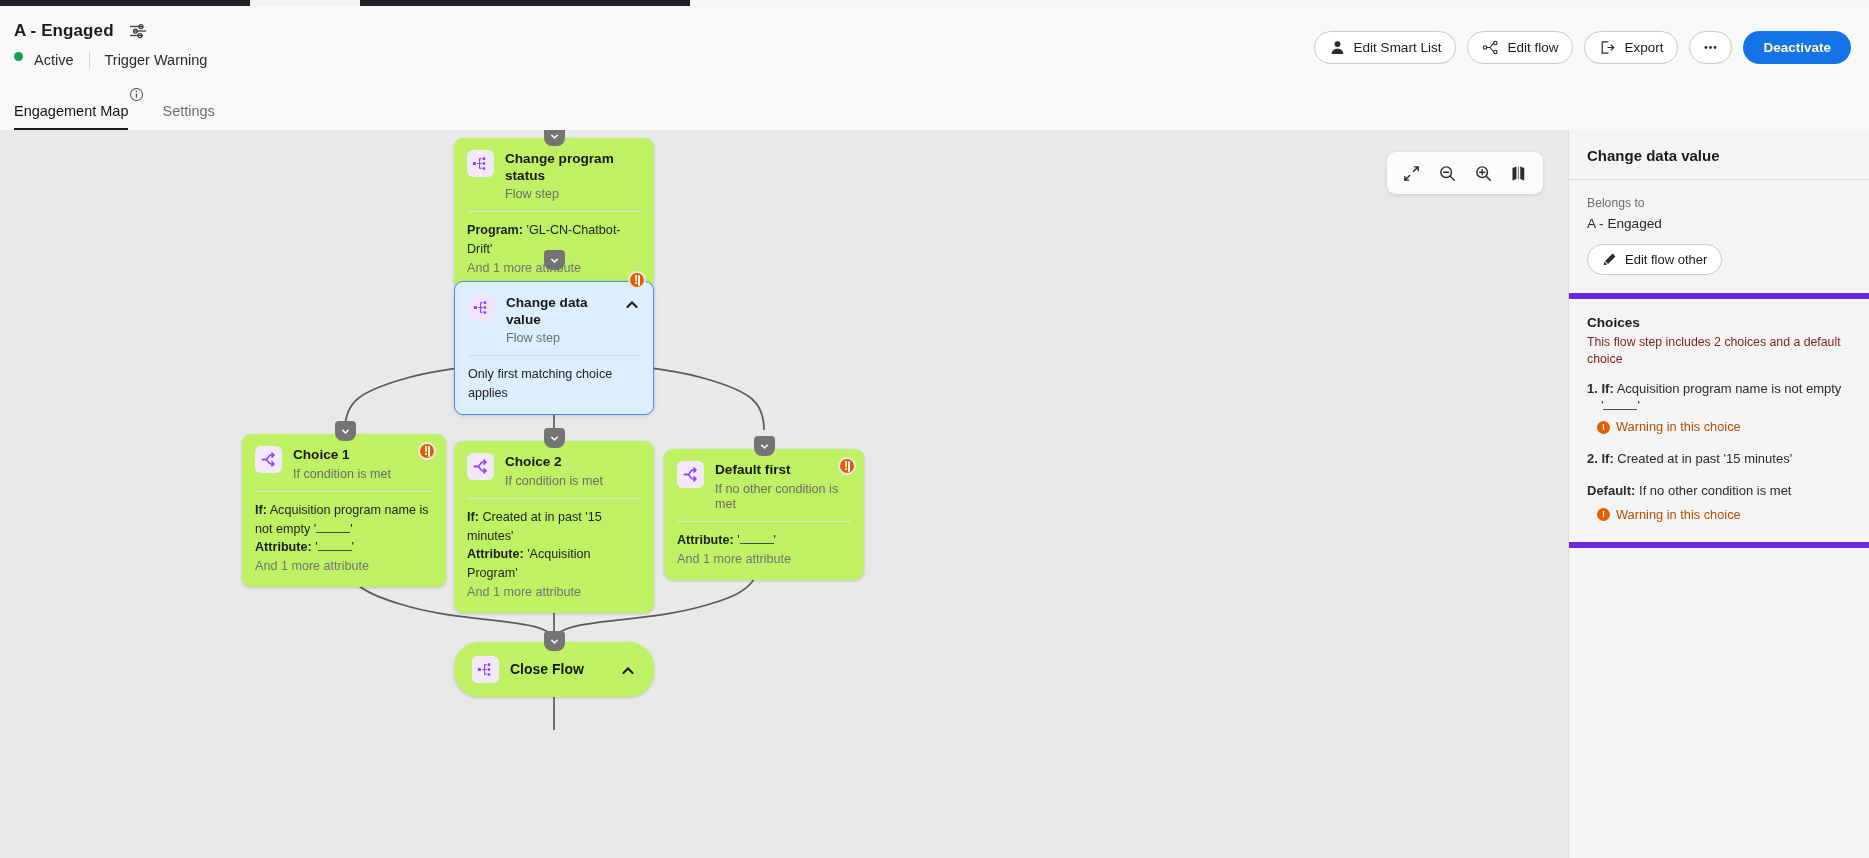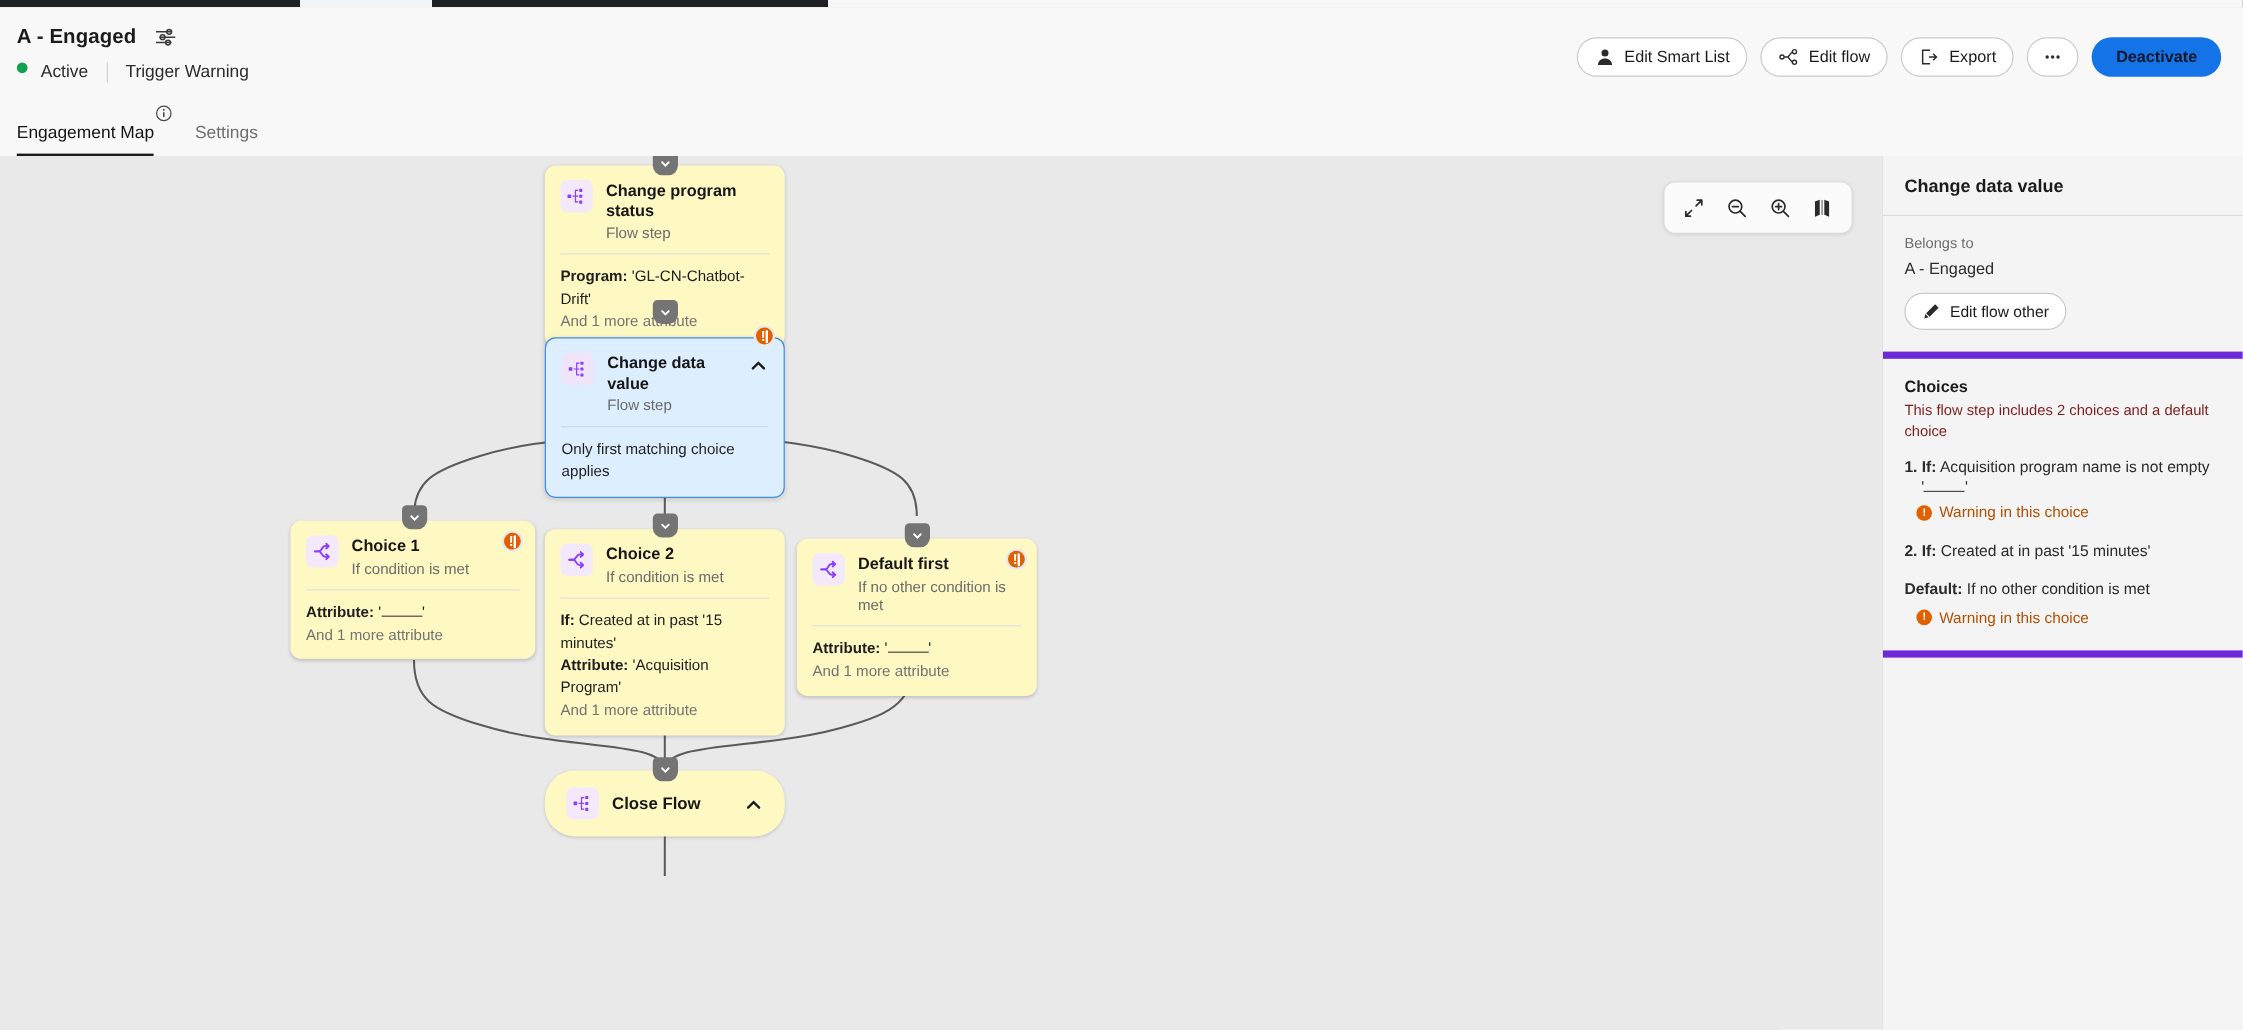--- a/index.html
+++ b/index.html
@@ -52,21 +52,21 @@
     display:flex; align-items:center; gap:8px;
     height:33px; padding:0 14px;
     background:#ffffff; border:1px solid #cacaca; border-radius:17px;
     font-size:13.5px; color:#1b1b1b; cursor:pointer; white-space:nowrap;
   }
   .btn-icon { width:17px; height:17px; flex:none; display:block; }
   .btn-more { padding:0 12px; }
   .btn-primary {
     display:flex; align-items:center; justify-content:center;
     height:33px; padding:0 20px; border:none; border-radius:17px;
-    background:#1473e6; color:#0f172a; font-size:13.5px; font-weight:700;
+    background:#1473e6; color:#fef9c3; font-size:13.5px; font-weight:700;
     cursor:pointer; white-space:nowrap;
   }
 
   
   .canvas {
     position:absolute; top:130px; left:0; width:1568px; height:728px;
     background:#e9e9e9; overflow:hidden;
   }
   .edge-layer { position:absolute; top:0; left:0; width:1568px; height:728px; }
 
@@ -78,21 +78,21 @@
     box-shadow:0 1px 4px rgba(0,0,0,.13);
   }
   .tool-btn {
     width:30px; height:30px; display:flex; align-items:center; justify-content:center;
     border-radius:5px; cursor:pointer; background:transparent; border:none;
   }
   .tool-btn svg { width:19px; height:19px; display:block; }
 
   
   .node {
-    position:absolute; background:#fef9c3; border-radius:9px;
+    position:absolute; background:#bef264; border-radius:9px;
     box-shadow:0 1px 3px rgba(0,0,0,.17);
     cursor:pointer;
   }
   .node.selected {
     background:#ddeeff; border:1.6px solid #3e8fe6;
     box-shadow:0 1px 4px rgba(0,0,0,.14);
   }
   .node-head { display:flex; align-items:flex-start; gap:11px; padding:12px 13px 9px 13px; }
   .node-icon {
     width:27px; height:27px; border-radius:6px; background:#f3e9fb;
@@ -411,20 +411,24 @@
         </svg>
       </span>
       <div class="node-titles">
         <div class="node-title">Choice 1</div>
         <div class="node-sub">If condition is met</div>
       </div>
     </div>
     <div class="node-divider"></div>
     <div class="node-body">
       <div class="node-line">
+        <b>If:</b>
+        <span>Acquisition program name is not empty '</span><span class="blank-field"></span><span>'</span>
+      </div>
+      <div class="node-line">
         <b>Attribute:</b>
         <span>'</span><span class="blank-field"></span><span>'</span>
       </div>
       <div class="node-line muted">And 1 more attribute</div>
     </div>
   </div>
 
   <div class="handle" style="left:544px; top:298px;">
     <svg viewBox="0 0 12 12" fill="none" stroke="#fff" stroke-width="1.7" stroke-linecap="round">
         <path d="M3 4.6L6 7.6 9 4.6"></path>

